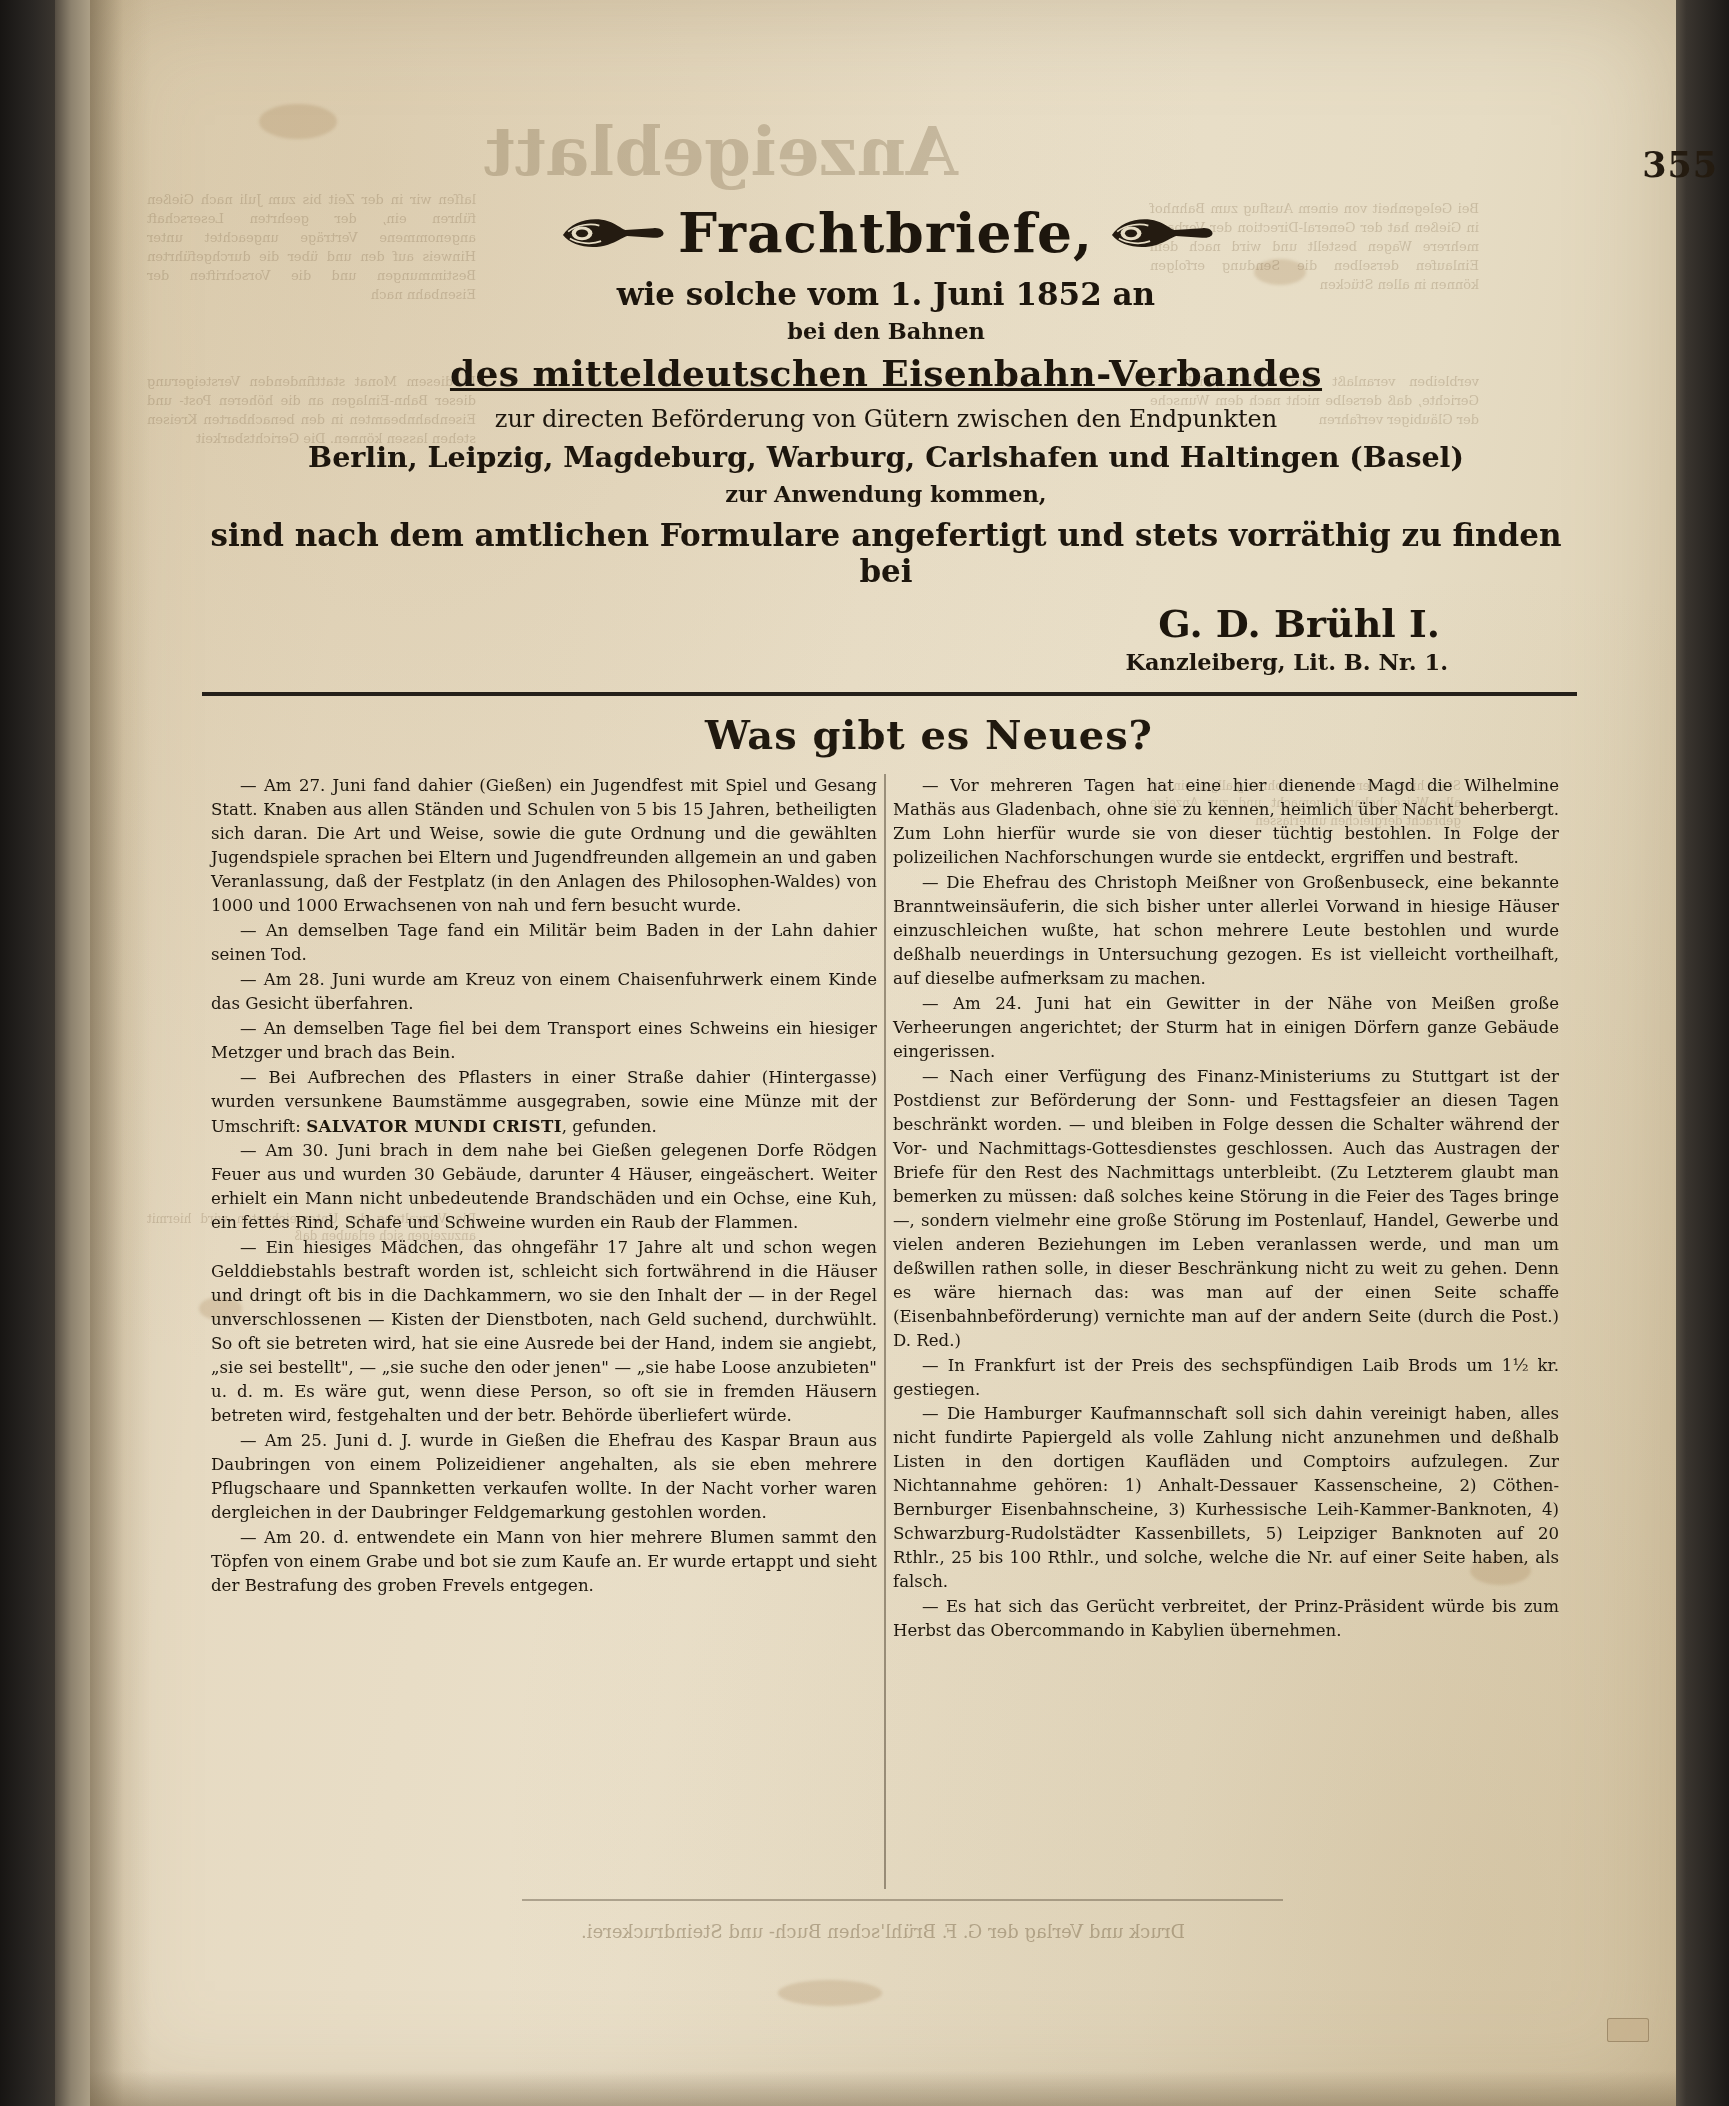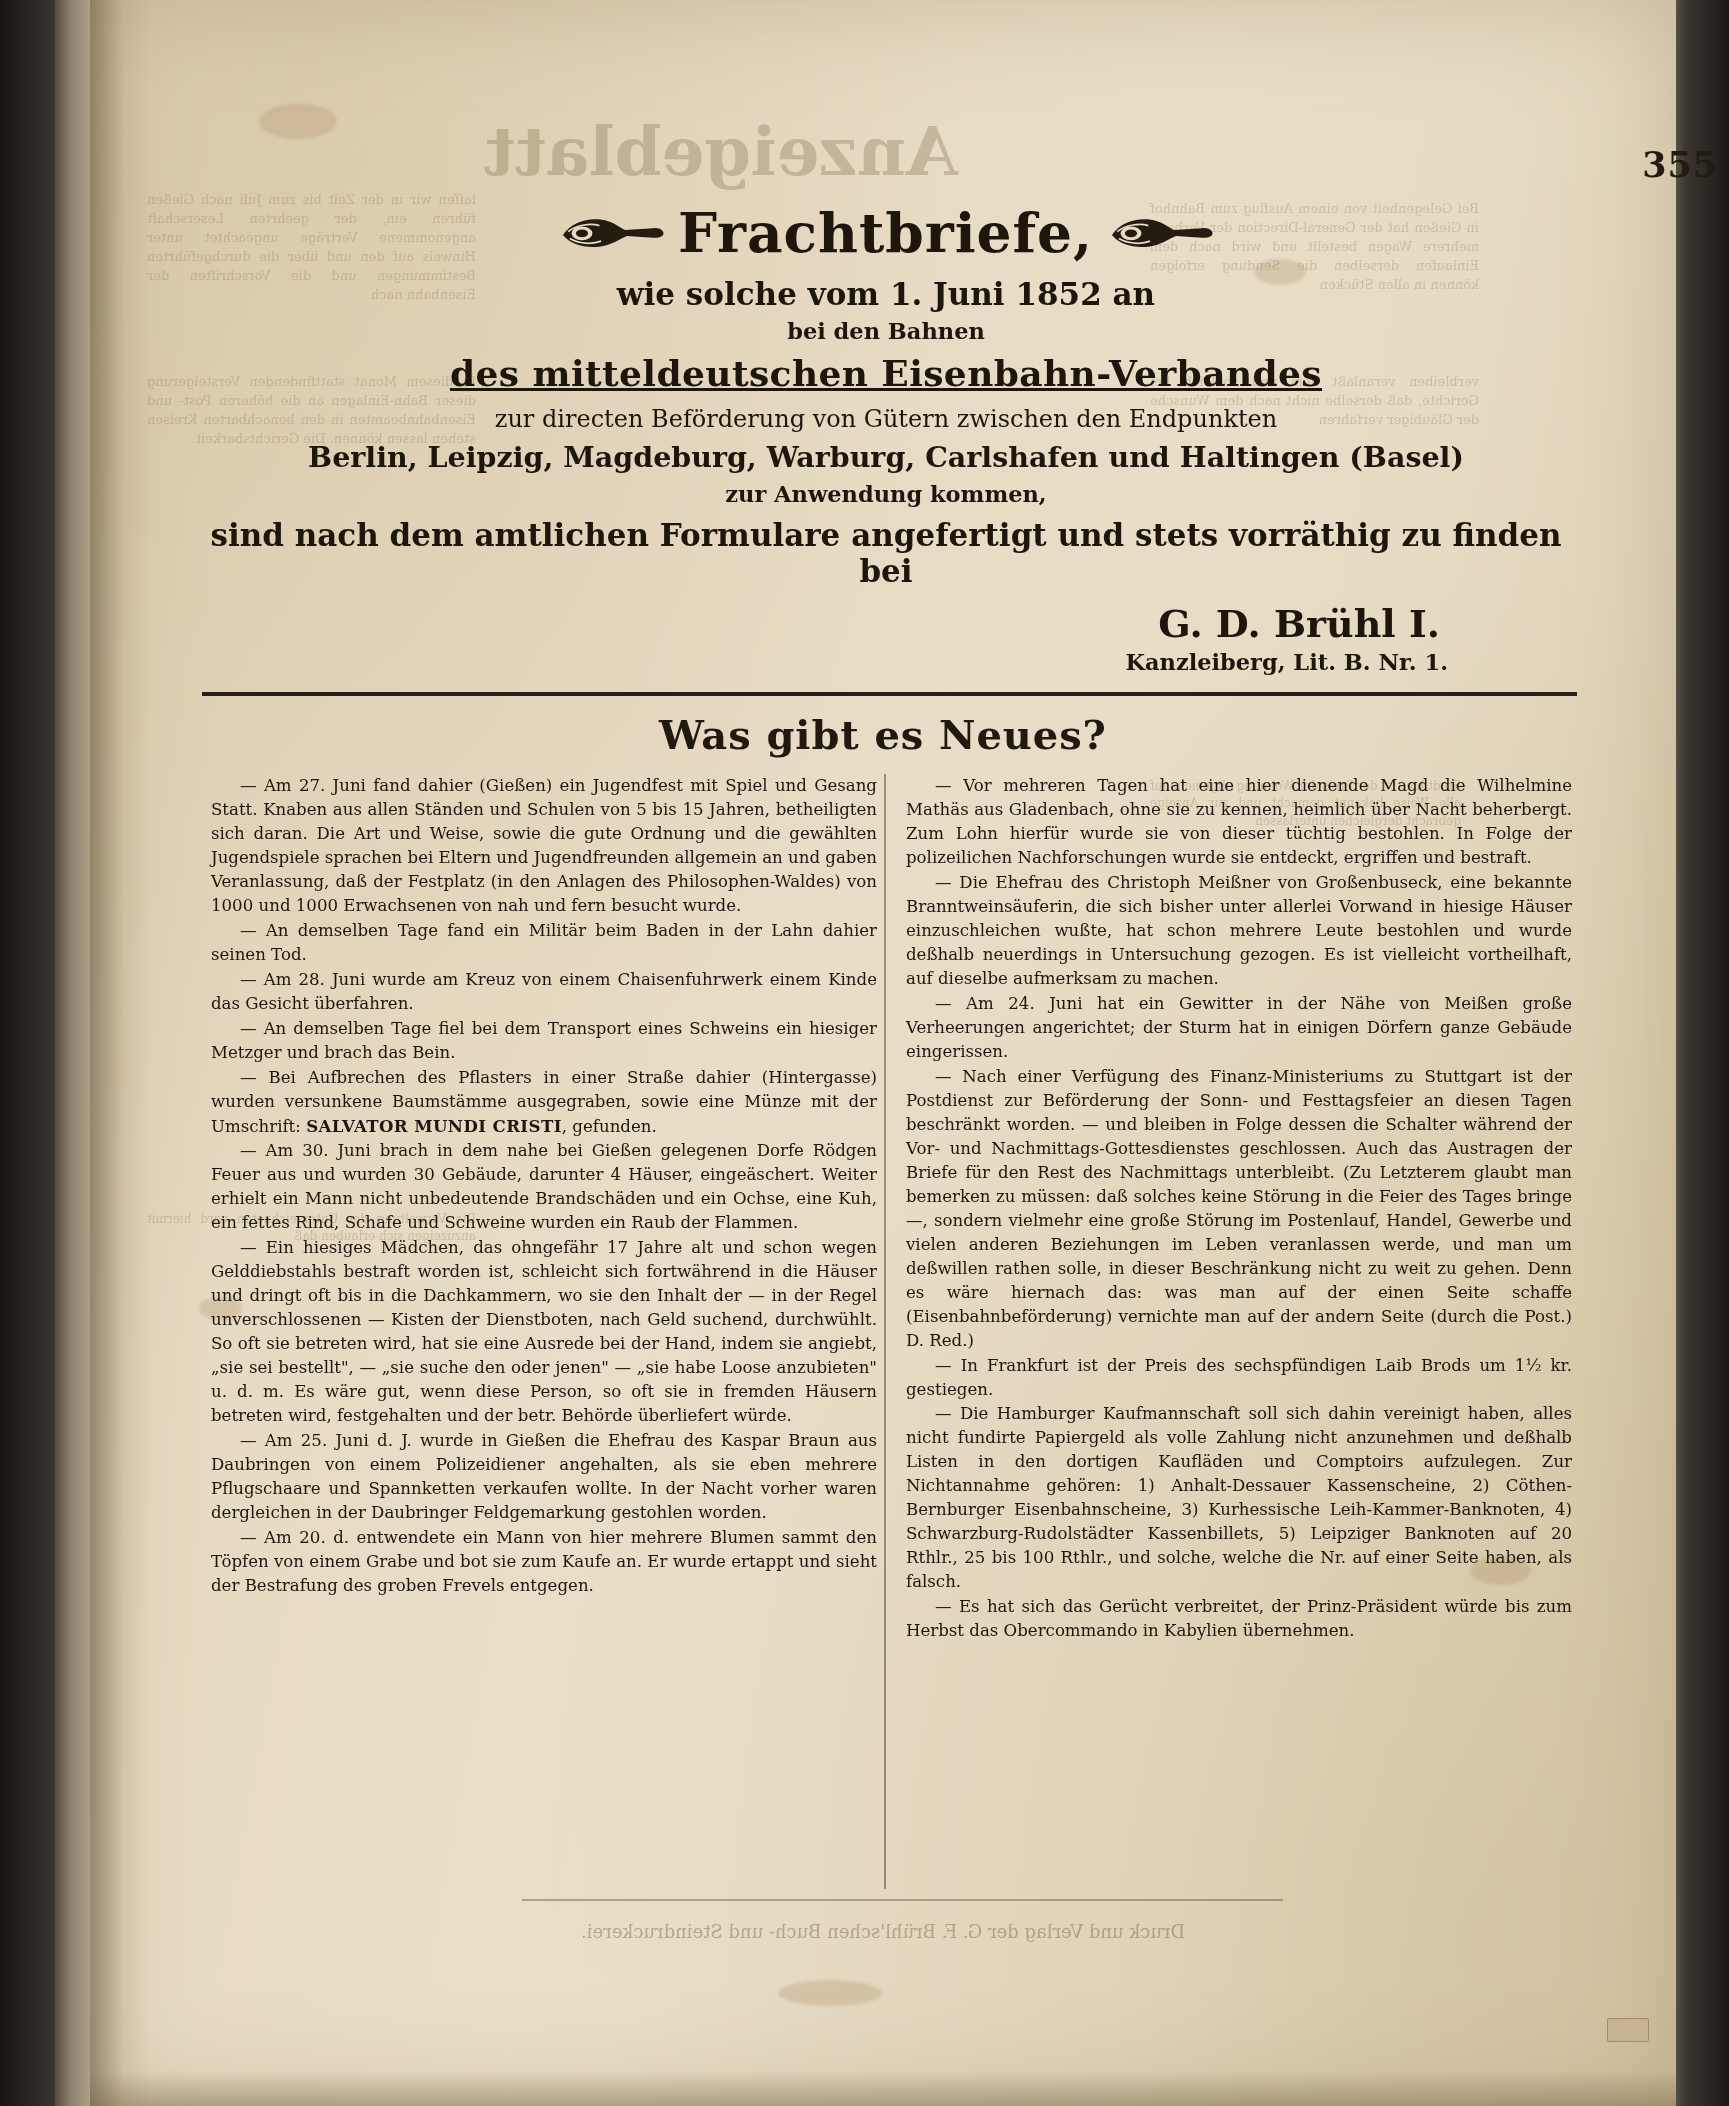--- a/index.html
+++ b/index.html
@@ -158,29 +158,30 @@
 
   .section-head {
     position: absolute;
     left: 0; top: 711px;
     width: 1586px;
     text-align: center;
     font-size: 40px;
     font-weight: bold;
     letter-spacing: 0.9px;
     font-family: "DejaVu Serif", serif;
+    padding-left: 46px;
   }
 
   .cols {
     position: absolute;
     left: 121px;
     top: 774px;
     width: 1366px;
     display: flex;
-    gap: 29px;
+    gap: 16px;
   }
   .col {
     width: 666px;
     font-size: 16.6px;
     line-height: 24px;
     text-align: justify;
     text-justify: inter-word;
     font-family: "DejaVu Serif", serif;
     color: #1d160d;
   }

